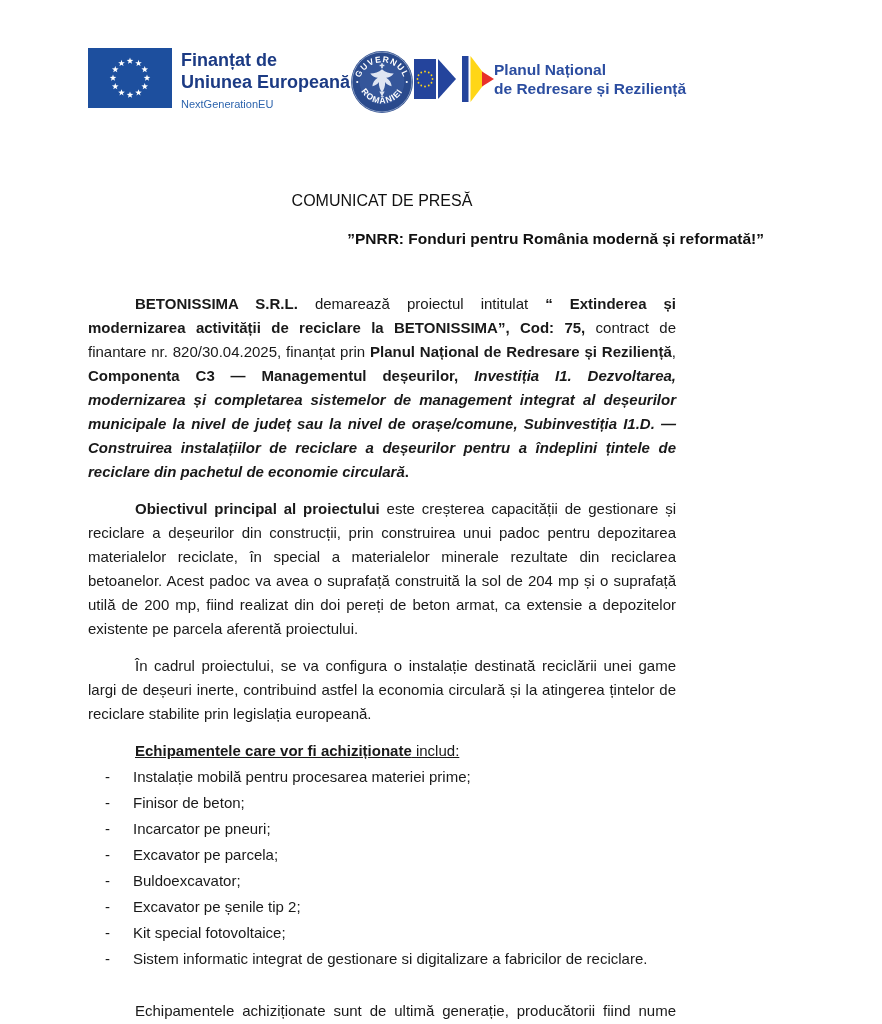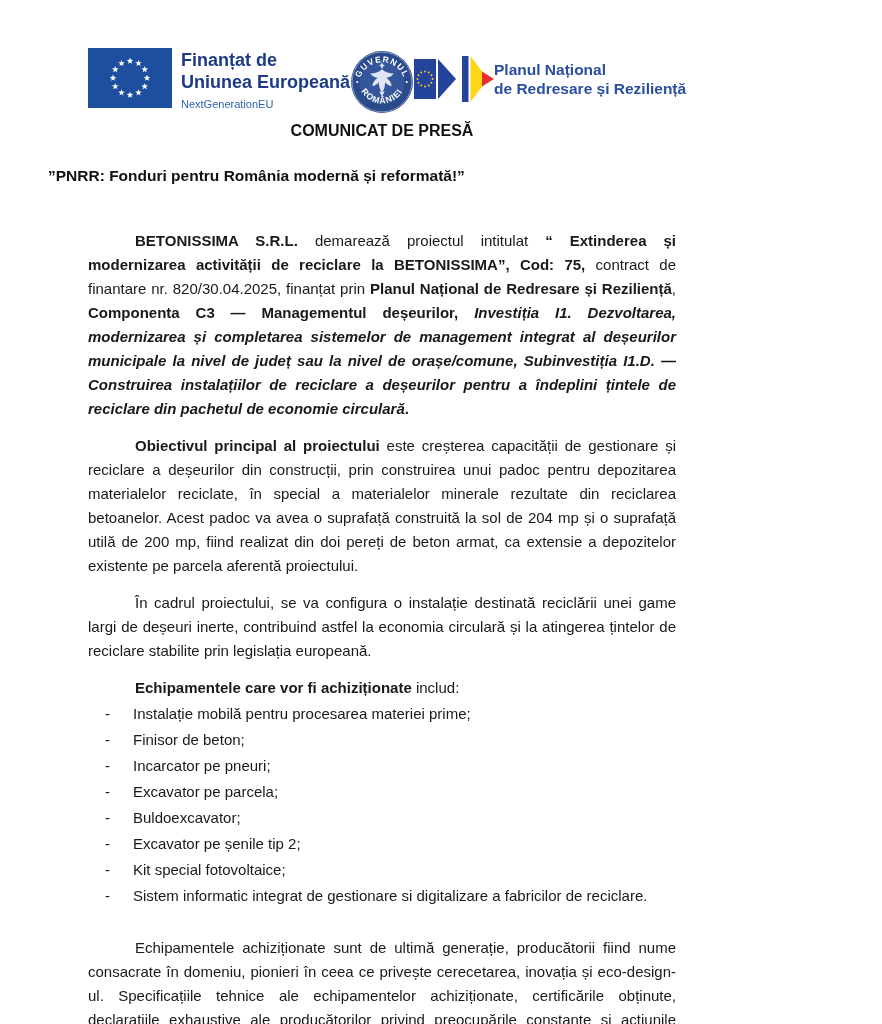--- a/index.html
+++ b/index.html
@@ -14,29 +14,29 @@
   .eu-flag { width:84px; height:60px; display:block; }
   .eu-text { padding-top:1px; }
   .eu-line-bold { font-size:18px; font-weight:700; color:#1c3b84; line-height:22px; white-space:nowrap; }
   .eu-line-reg  { font-size:11px; font-weight:400; color:#2d64ad; line-height:21px; margin-top:1px; white-space:nowrap; }
   .gov-seal { margin-top:2px; }
   .gov-seal svg { width:64px; height:64px; display:block; }
   .pnrr-logo { display:flex; align-items:center; margin-top:8px; }
   .pnrr-arrows { width:80px; height:46px; display:block; }
   .pnrr-line { font-size:15.5px; font-weight:700; color:#2b4da0; line-height:19px; white-space:nowrap; }
   
-  .title    { text-align:center; font-size:16px;  font-weight:700; color:#111; }
-  .subtitle { margin-top:27px; text-align:left; font-size:15.5px; font-weight:700; color:#111;padding-left:48px; }
+  .title    { margin-top:70px; text-align:center; font-size:16px;  font-weight:400; color:#111; }
+  .subtitle { margin-top:20px; text-align:right; font-size:15.5px; font-weight:700; color:#111;padding-left:48px; }
   
   .content { margin:44px 88px 0 88px; font-size:15px; line-height:24px;
              text-align:justify; color:#191919; }
   .content p { margin:0 0 13px 0; text-indent:47px; }
   .b { font-weight:700; }
   .i { font-style:italic;font-weight:bold; }
-  .equip-heading { margin-bottom:1px !important; }
+  .equip-heading { margin-bottom:1px !important;text-decoration:underline; }
   .equip-list { margin:0; }
   .equip-row { display:flex; line-height:26px; text-align:left; }
   .equip-dash { flex:0 0 28px; padding-left:17px; }
   .p-final { margin-top:27px !important; margin-bottom:0 !important; }
 </style>
 </head>
 <body>
 
 <div class="page">
 

